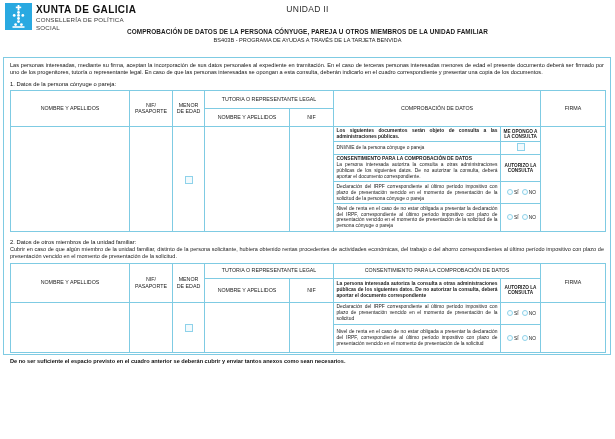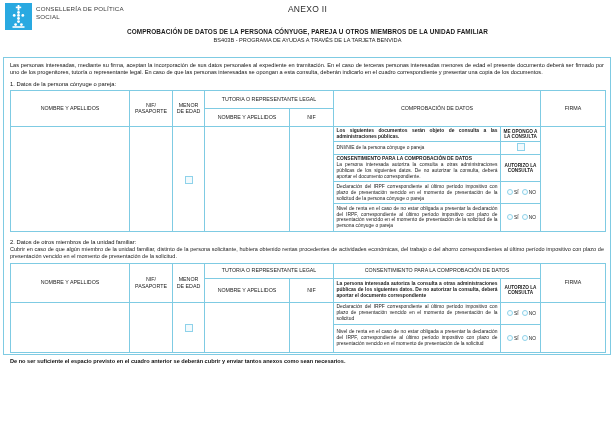--- a/index.html
+++ b/index.html
@@ -61,23 +61,24 @@
   <circle cx="9.2" cy="12.4" r="1.4" fill="#fff"></circle>
   <circle cx="13.5" cy="12.4" r="1.4" fill="#fff"></circle>
   <circle cx="17.8" cy="12.4" r="1.4" fill="#fff"></circle>
   <circle cx="13.5" cy="15.5" r="1.4" fill="#fff"></circle>
   <circle cx="13.5" cy="18.6" r="1.4" fill="#fff"></circle>
   <circle cx="10.6" cy="21.6" r="1.4" fill="#fff"></circle>
   <circle cx="16.4" cy="21.6" r="1.4" fill="#fff"></circle>
   <rect x="7.5" y="23.2" width="12" height="1.6" fill="#fff"></rect>
 </svg>
 <div class="org-block">
+  <div class="org-name">XUNTA DE GALICIA</div>
   <div class="org-dept">CONSELLERÍA DE POLÍTICA SOCIAL</div>
 </div>
-<div class="annex">ANEXO II</div>
+<div class="annex">UNIDAD II</div>
 <div class="doc-title">COMPROBACIÓN DE DATOS DE LA PERSONA CÓNYUGE, PAREJA U OTROS MIEMBROS DE LA UNIDAD FAMILIAR</div>
 <div class="doc-subtitle">BS403B - PROGRAMA DE AYUDAS A TRAVÉS DE LA TARJETA BENVIDA</div>
 
 <div class="frame">
 
   <div class="intro">Las personas interesadas, mediante su firma, aceptan la incorporación de sus datos personales al expediente en tramitación. En el caso de terceras personas interesadas menores de edad el presente documento deberá ser firmado por uno de los progenitores, tutor/a o representante legal. En caso de que las personas interesadas se opongan a esta consulta, deberán indicarlo en el cuadro correspondiente y presentar una copia de los documentos.</div>
 
   <div class="sec-heading">1. Datos de la persona cónyuge o pareja:</div>
 
   <table class="form-table">

